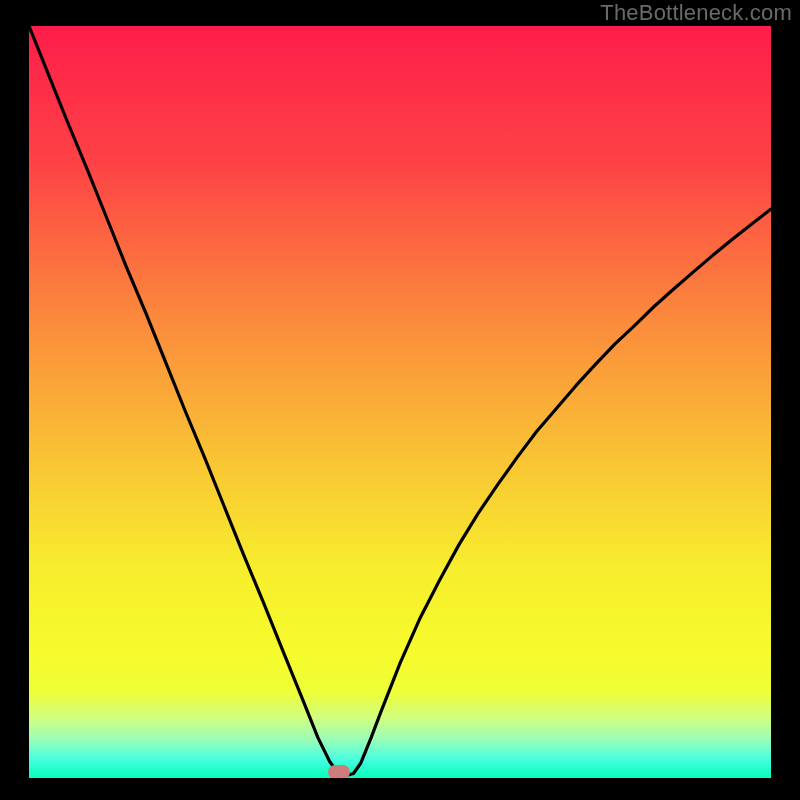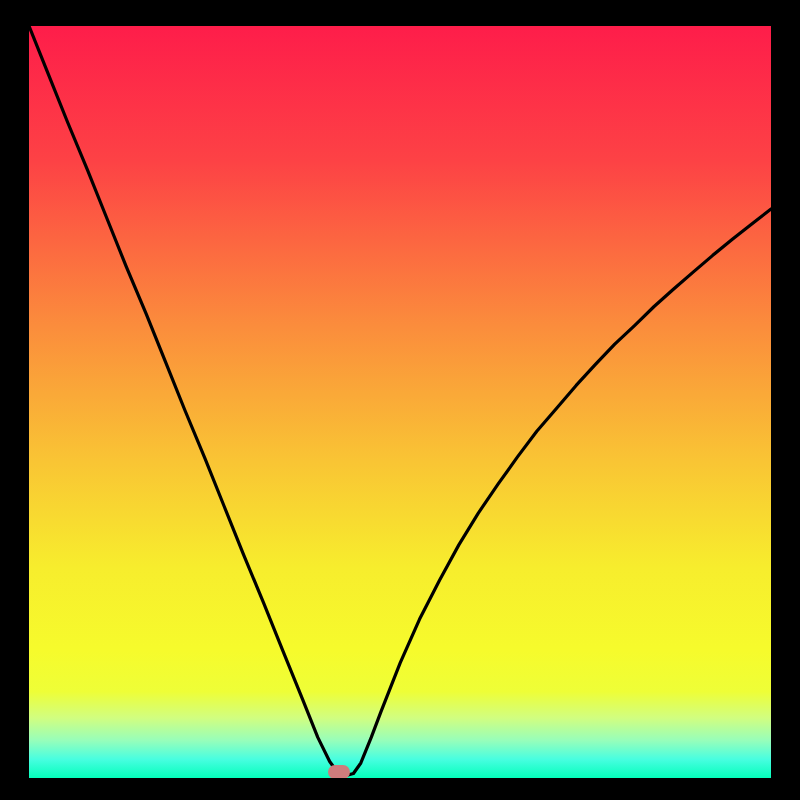--- a/index.html
+++ b/index.html
@@ -57,13 +57,14 @@
 <body>
 
 <div class="frame">
   <div class="plot-area" style="left: 3.6%; top: 3.2%; width: 92.8%; height: 94%;">
     <div class="gradient-bg" style="background: linear-gradient(rgb(254, 29, 74) 0%, rgb(253, 66, 69) 18%, rgb(251, 141, 60) 40%, rgb(249, 197, 52) 58%, rgb(247, 237, 45) 72%, rgb(246, 251, 44) 83%, rgb(238, 254, 55) 88.5%, rgb(209, 254, 128) 92%, rgb(151, 254, 186) 95%, rgb(72, 254, 224) 97.5%, rgb(4, 255, 187) 100%);"></div>
     <svg class="curve-svg" viewBox="0 0 1000 1000" preserveAspectRatio="none">
       <path fill="none" vector-effect="non-scaling-stroke" d="M0.00 0.00 L26.00 64.00 L52.00 128.00 L79.00 192.00 L105.00 256.00 L131.00 320.00 L158.00 383.00 L184.00 447.00 L210.00 511.00 L237.00 575.00 L263.00 639.00 L289.00 703.00 L316.00 767.00 L342.00 831.00 L368.00 894.00 L389.00 946.00 L405.00 978.00 L416.00 993.00 L426.00 997.00 L437.00 994.00 L447.00 980.00 L461.00 946.00 L474.00 912.00 L500.00 847.00 L526.00 789.00 L553.00 737.00 L579.00 690.00 L605.00 648.00 L632.00 609.00 L658.00 573.00 L684.00 539.00 L711.00 508.00 L737.00 478.00 L763.00 450.00 L789.00 423.00 L816.00 398.00 L842.00 373.00 L868.00 350.00 L895.00 327.00 L921.00 305.00 L947.00 284.00 L974.00 263.00 L1000.00 243.00" stroke="#000000" stroke-width="3.2" stroke-linejoin="round" stroke-linecap="round"></path>
     </svg>
     <div class="marker" style="left: 41.8%; top: 99.2%; width: 22px; height: 14px; background: rgb(207, 124, 124);"></div>
   </div>
+  <div class="watermark">TheBottleneck.com</div>
 </div>
 
 </body></html>

